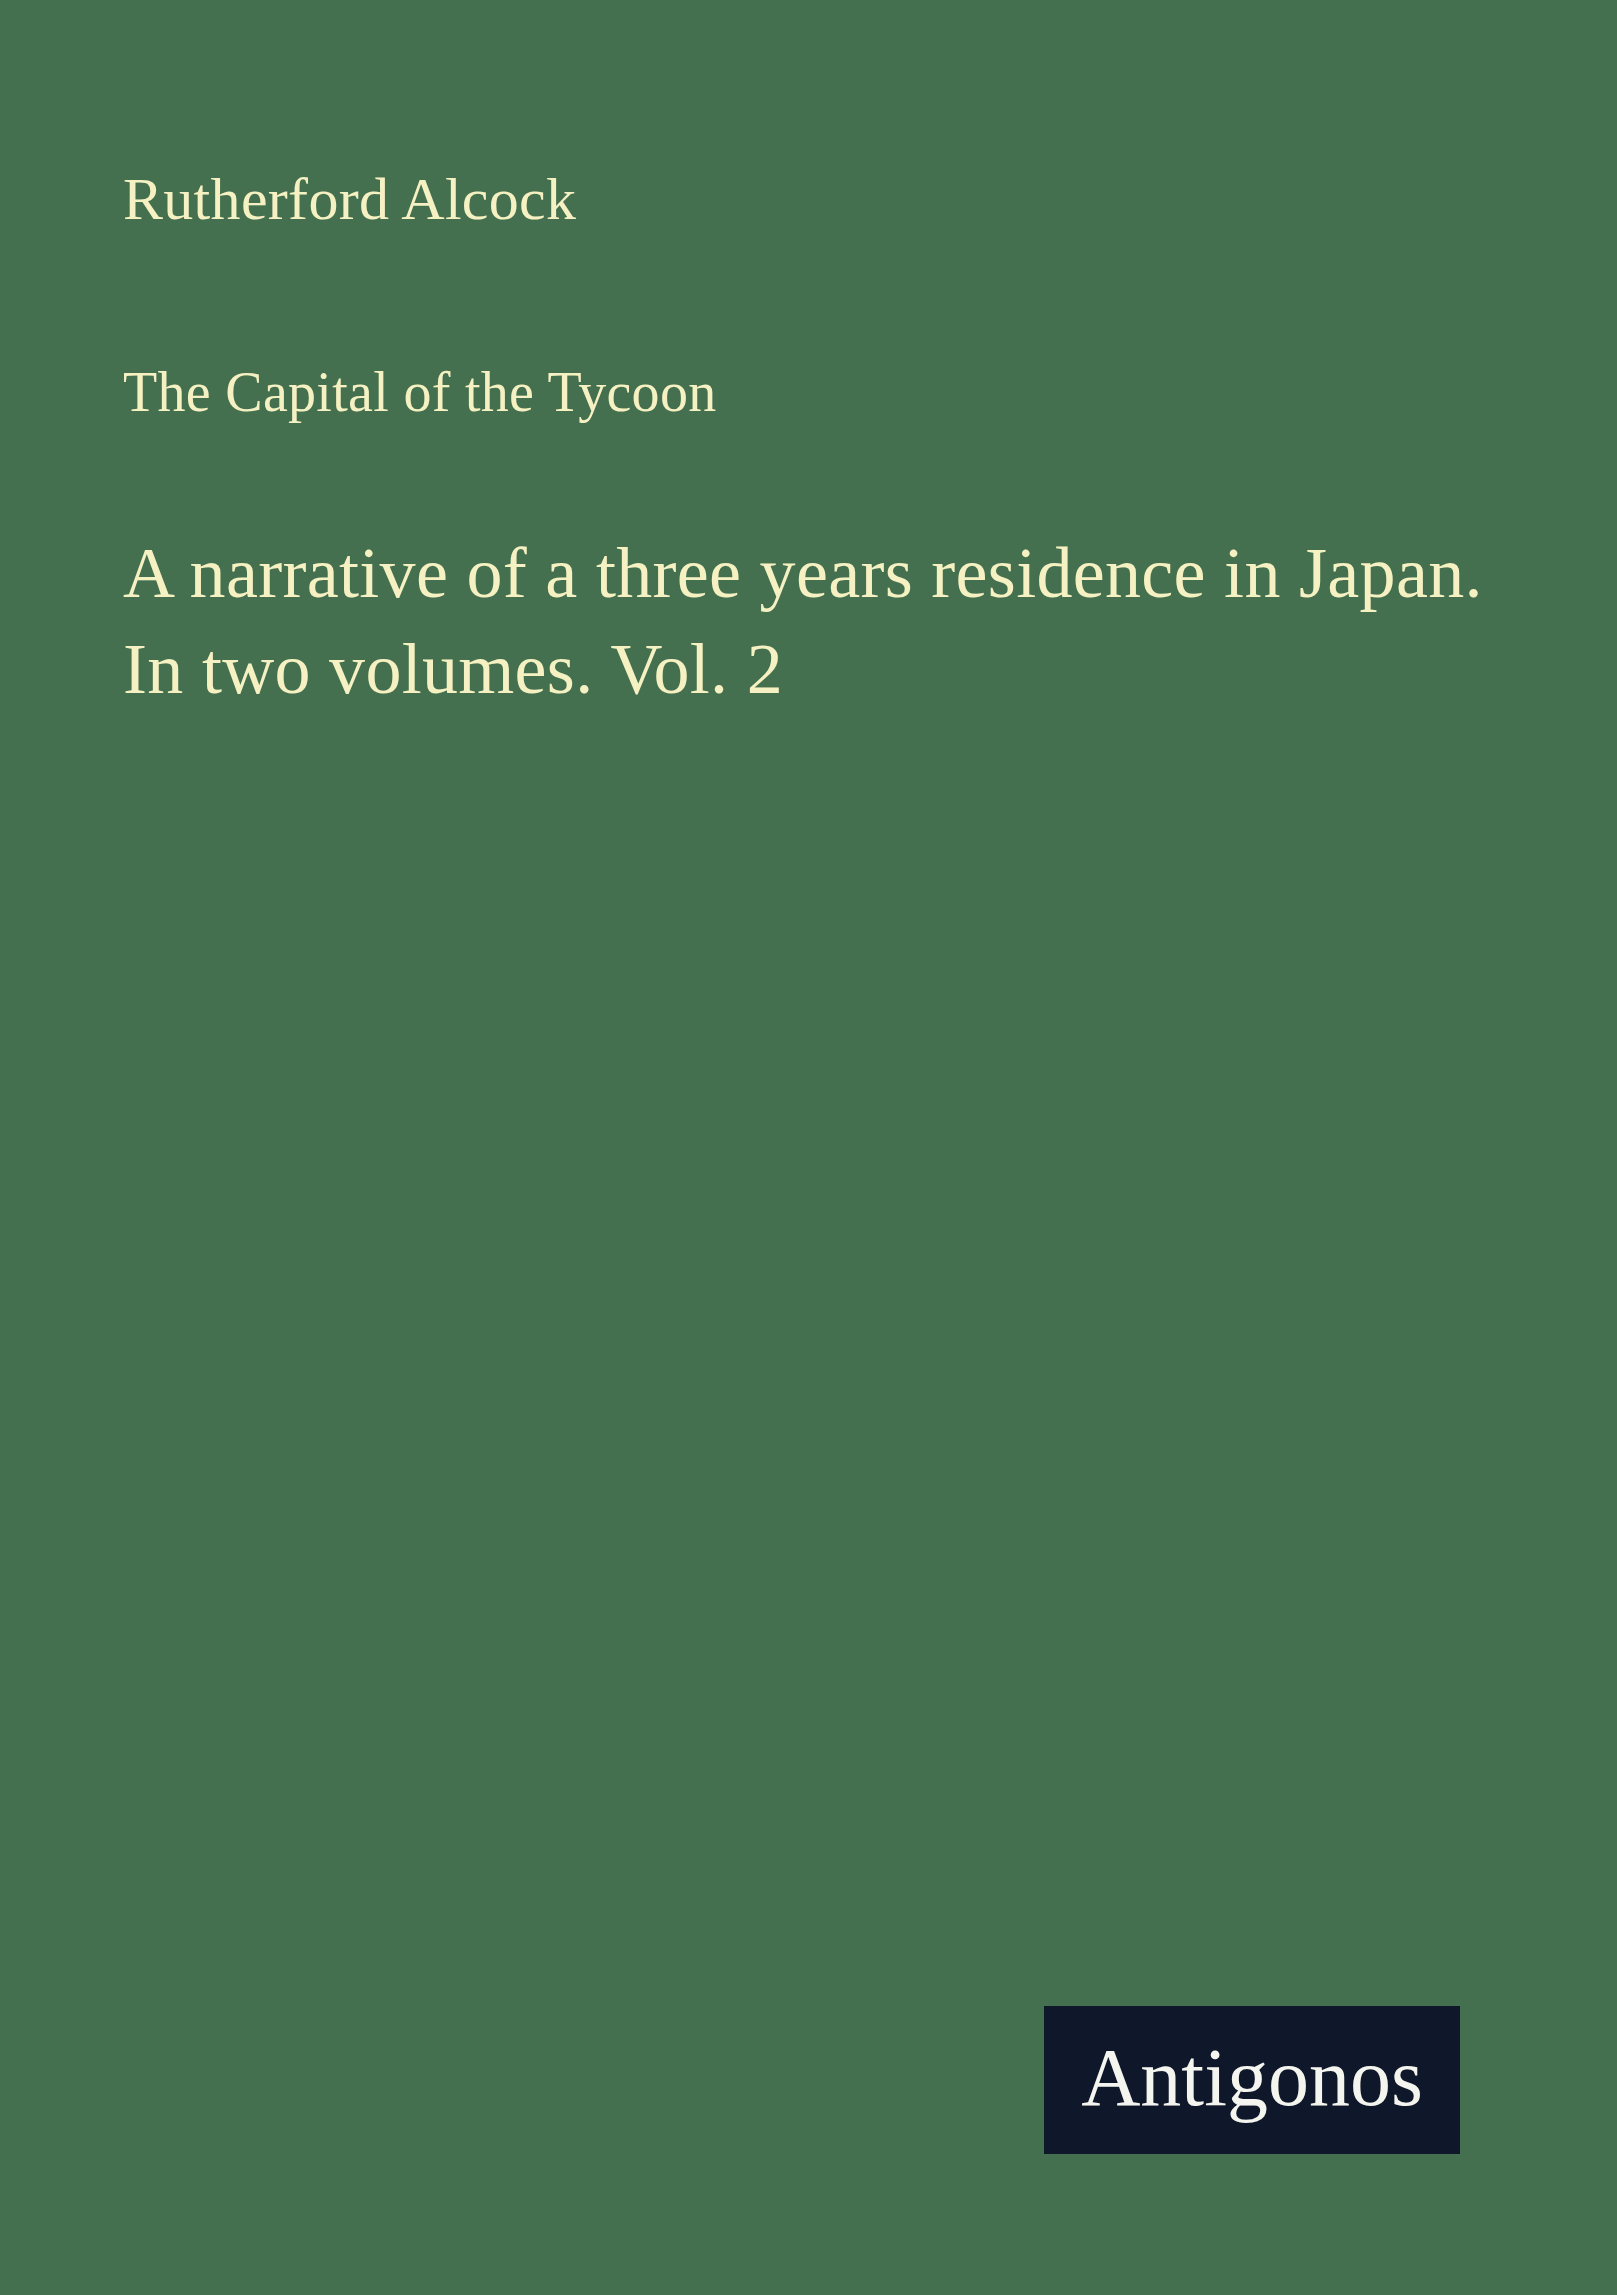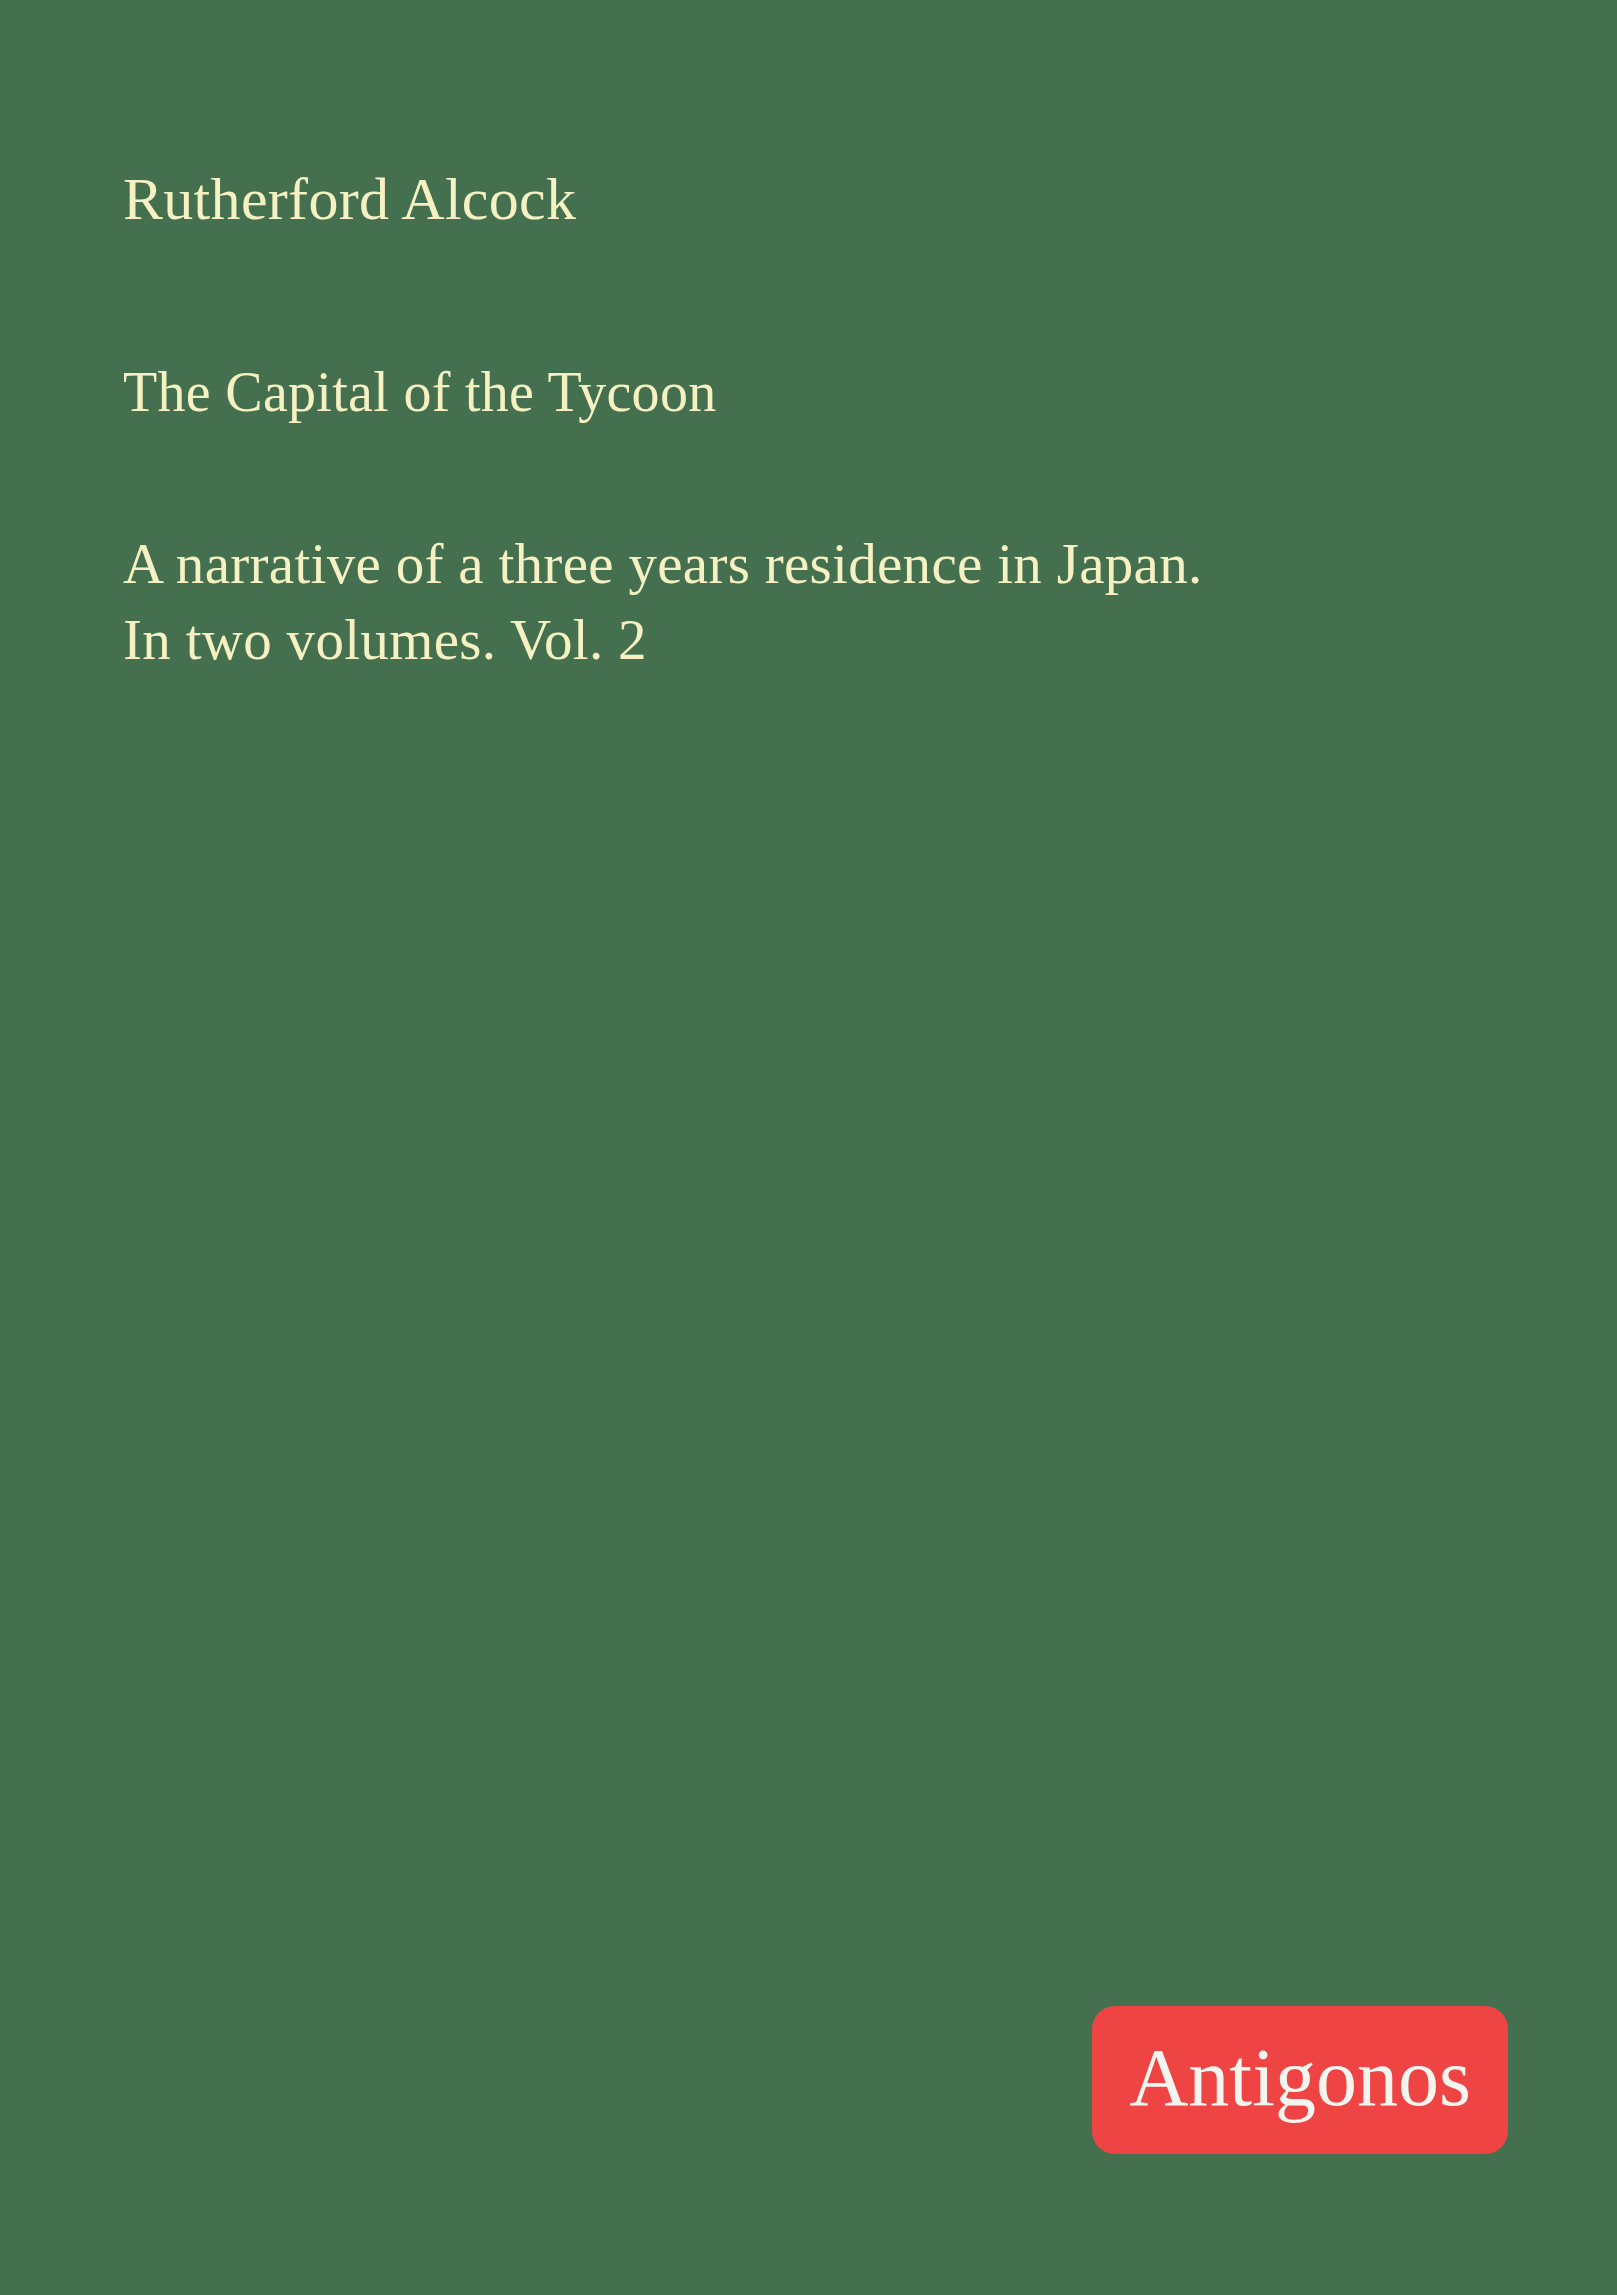--- a/index.html
+++ b/index.html
@@ -36,39 +36,38 @@
     font-size: 56px;
     line-height: 1;
     color: #f5f1c2;
     letter-spacing: 0.3px;
     white-space: nowrap;
   }
   .subtitle {
     position: absolute;
     left: 123px;
     top: 526px;
-    font-size: 57px;
+    font-size: 72px;
     line-height: 1.333;
     color: #f5f1c2;
     letter-spacing: 0.3px;
   }
   .subtitle .line {
     white-space: nowrap;
   }
   .publisher-badge {
     position: absolute;
-    left: 1092px;
+    left: 1044px;
     top: 2006px;
     width: 416px;
     height: 148px;
-    background: #ef4444;
+    background: #0f172a;
     display: flex;
     align-items: center;
     justify-content: center;
-    border-radius: 23px;
   }
   .publisher-badge .publisher-name {
     font-size: 82px;
     line-height: 1;
     color: #f4f5ef;
     white-space: nowrap;
     padding-bottom: 4px;
   }
 </style>
 </head>

